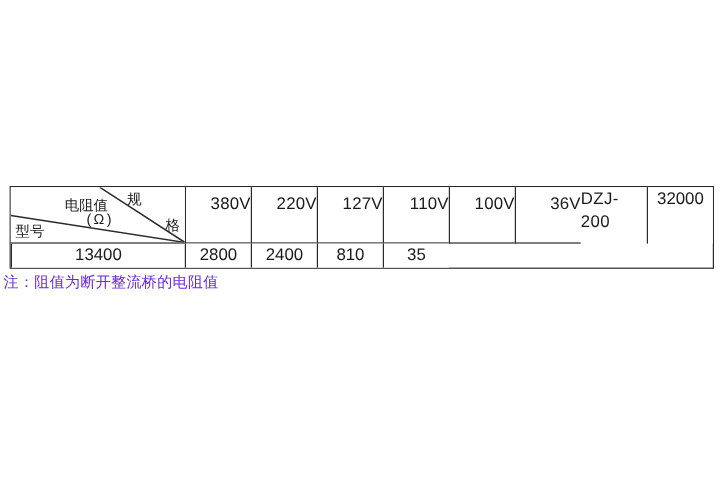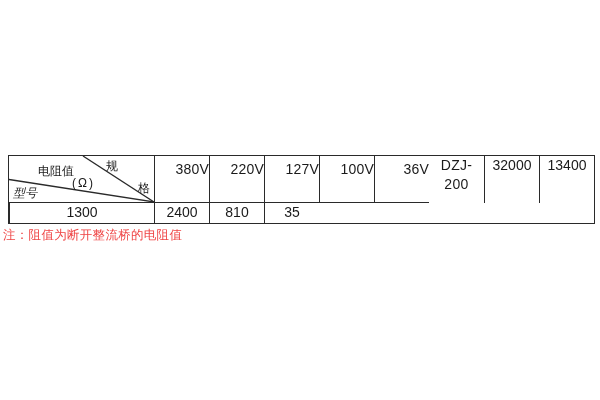--- a/index.html
+++ b/index.html
@@ -29,29 +29,29 @@
     letter-spacing:0.2px;
   }
   .dcell {
     font-size:14px; text-align:center; line-height:19px;
   }
   .corner { position:relative; overflow:hidden; }
   .corner svg { position:absolute; left:0; top:0; width:100%; height:100%; display:block; }
   .corner .lbl { position:absolute; font-size:12px; line-height:12px; white-space:nowrap; }
   .lbl-spec-top    { left:97px;  top:4px;  }
   .lbl-spec-bottom { left:129px; top:26px; }
-  .lbl-res         { left:29px;  top:9px;  }
+  .lbl-res         { left:45px;  top:9px;  }
   .lbl-unit        { left:63px;  top:21px; letter-spacing:2px; }
-  .lbl-model       { left:4px;   top:31px;font-style:italic; }
+  .lbl-model       { left:4px;   top:31px; }
   .model-cell {
-    font-size:14px; text-align:center; line-height:19px; letter-spacing:0.3px;
+    font-size:14px; line-height:19px; letter-spacing:0.3px;
   }
   .note {
     position:absolute; left:3px; top:228px;
-    font-size:12.5px; line-height:15px; color:#ef4444;
+    font-size:12.5px; line-height:15px; color:#6d28d9;
     letter-spacing:0.3px;
   }
 </style>
 </head>
 <body>
 
 <div class="canvas">
 
   <div class="spec-table">
 
@@ -63,27 +63,28 @@
       <span class="lbl lbl-spec-top">规</span>
       <span class="lbl lbl-spec-bottom">格</span>
       <span class="lbl lbl-res">电阻值</span>
       <span class="lbl lbl-unit">(Ω)</span>
       <span class="lbl lbl-model">型号</span>
     </div>
 
     <div class="cell row1 vcell">380V</div>
     <div class="cell row1 vcell">220V</div>
     <div class="cell row1 vcell">127V</div>
+    <div class="cell row1 vcell">110V</div>
     <div class="cell row1 vcell">100V</div>
     <div class="cell row1 vcell">36V</div>
 
     <div class="cell first-col model-cell">DZJ-200</div>
     <div class="cell dcell">32000</div>
     <div class="cell dcell">13400</div>
-    <div class="cell dcell">1300</div>
+    <div class="cell dcell">2800</div>
     <div class="cell dcell">2400</div>
     <div class="cell dcell">810</div>
     <div class="cell dcell">35</div>
 
   </div>
 
   <div class="note">注：阻值为断开整流桥的电阻值</div>
 
 </div>
 

